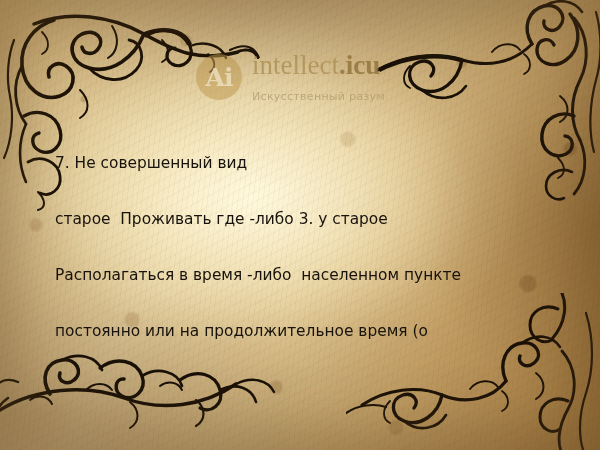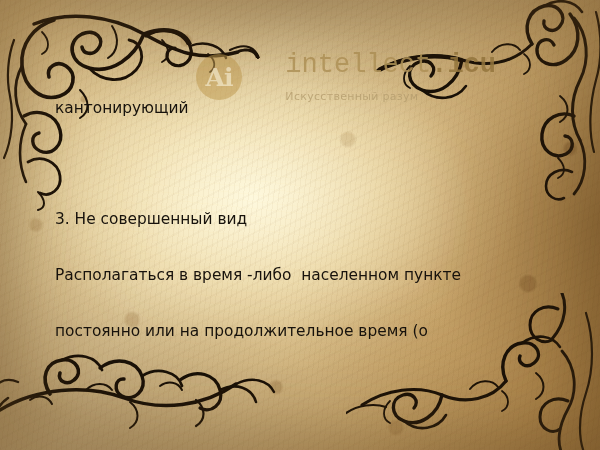--- a/index.html
+++ b/index.html
@@ -47,37 +47,37 @@
   
   .orn { position:absolute; pointer-events:none; }
   .orn svg { display:block; }
   .orn-tl { left:-6px;  top:-4px; }
   .orn-tr { right:-4px; top:-6px; }
   .orn-br { right:-6px; bottom:-8px; }
   .orn-bl { left:-10px; bottom:-14px; }
   
   #watermark {
     position:absolute; left:196px; top:52px; width:300px; height:50px;
-    display:flex; align-items:center; gap:10px; pointer-events:none;justify-content:space-between;
+    display:flex; align-items:center; gap:10px; pointer-events:none;
   }
   .wm-badge {
     width:46px; height:46px; border-radius:50%;
     background:rgba(196,160,86,0.55);
     display:flex; align-items:center; justify-content:center;
     flex:0 0 auto;
   }
   .wm-badge span {
     font-size:25px; font-weight:bold; color:#f3e6c2;
     font-family:"DejaVu Serif", serif; letter-spacing:-1px;
     opacity:.92;
   }
   .wm-text { display:flex; flex-direction:column; line-height:1; }
   .wm-title {
     font-size:27px; color:#b79a5e; letter-spacing:0px; opacity:.85;
-    font-family:Liberation Mono, monospace;
+    font-family:Liberation Serif, serif;
   }
   .wm-title b { color:#9a7c42; font-weight:bold; }
   .wm-sub {
     font-size:11px; color:#b8a172; opacity:.80; margin-top:12px;
     letter-spacing:.3px;
   }
   
   #content {
     position:absolute; left:55px; top:62px; width:500px;
     color:#17120c;
@@ -202,23 +202,23 @@
     </div>
     <div class="wm-text">
       <div class="wm-title"><span>intellect</span><b>.icu</b></div>
       <div class="wm-sub">Искусственный  разум</div>
     </div>
   </div>
 
   <div class="vignette"></div>
 
   <div id="content">
-    <div id="title-line" class="ln">кантонирующий</div>
     <div id="body-block">
-      <span class="ln">3. Не совершенный вид</span>
+      <span class="ln">7. Не совершенный вид</span>
+      <span class="ln">старое  Проживать где -либо 3. у старое</span>
       <span class="ln">Располагаться в время -либо  населенном пункте</span>
       <span class="ln">постоянно или на продолжительное время (о</span>
       
       
       
       
       
       
       
       

